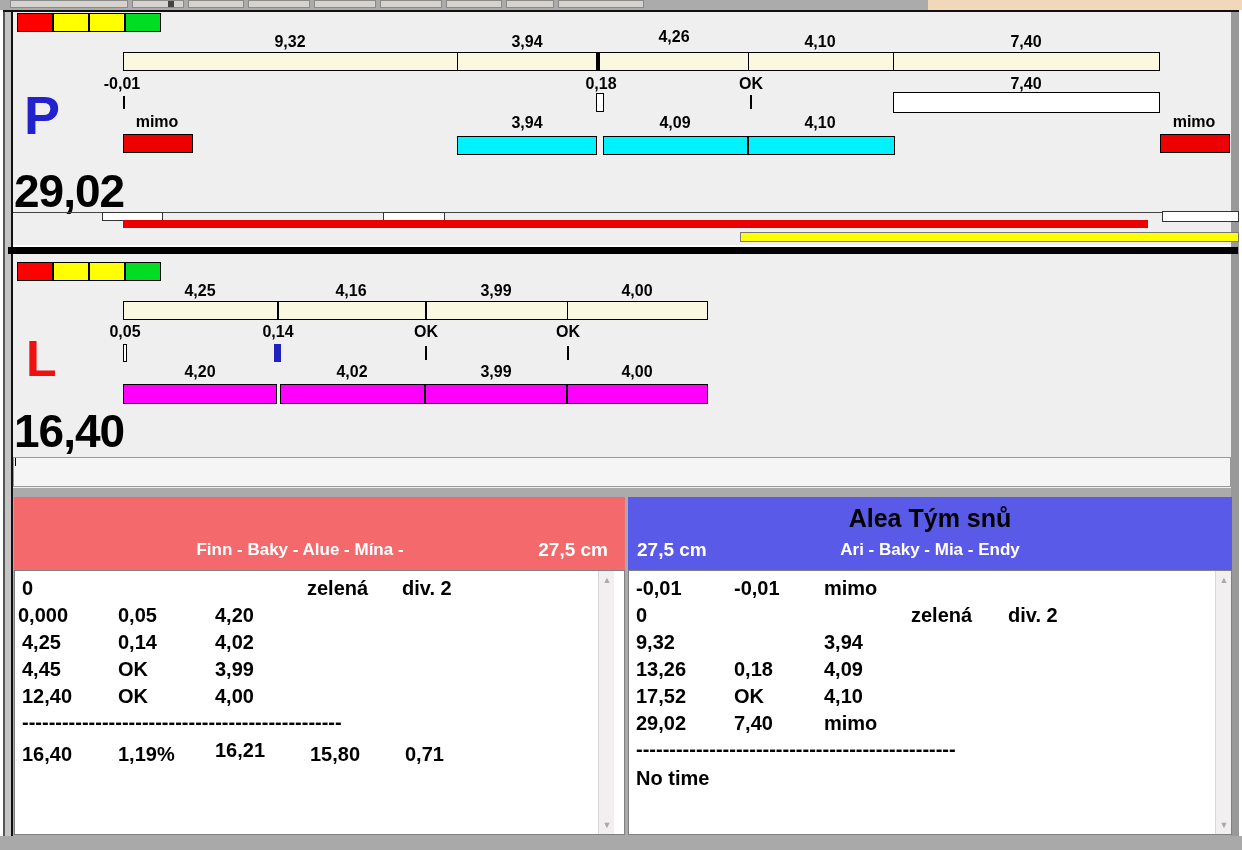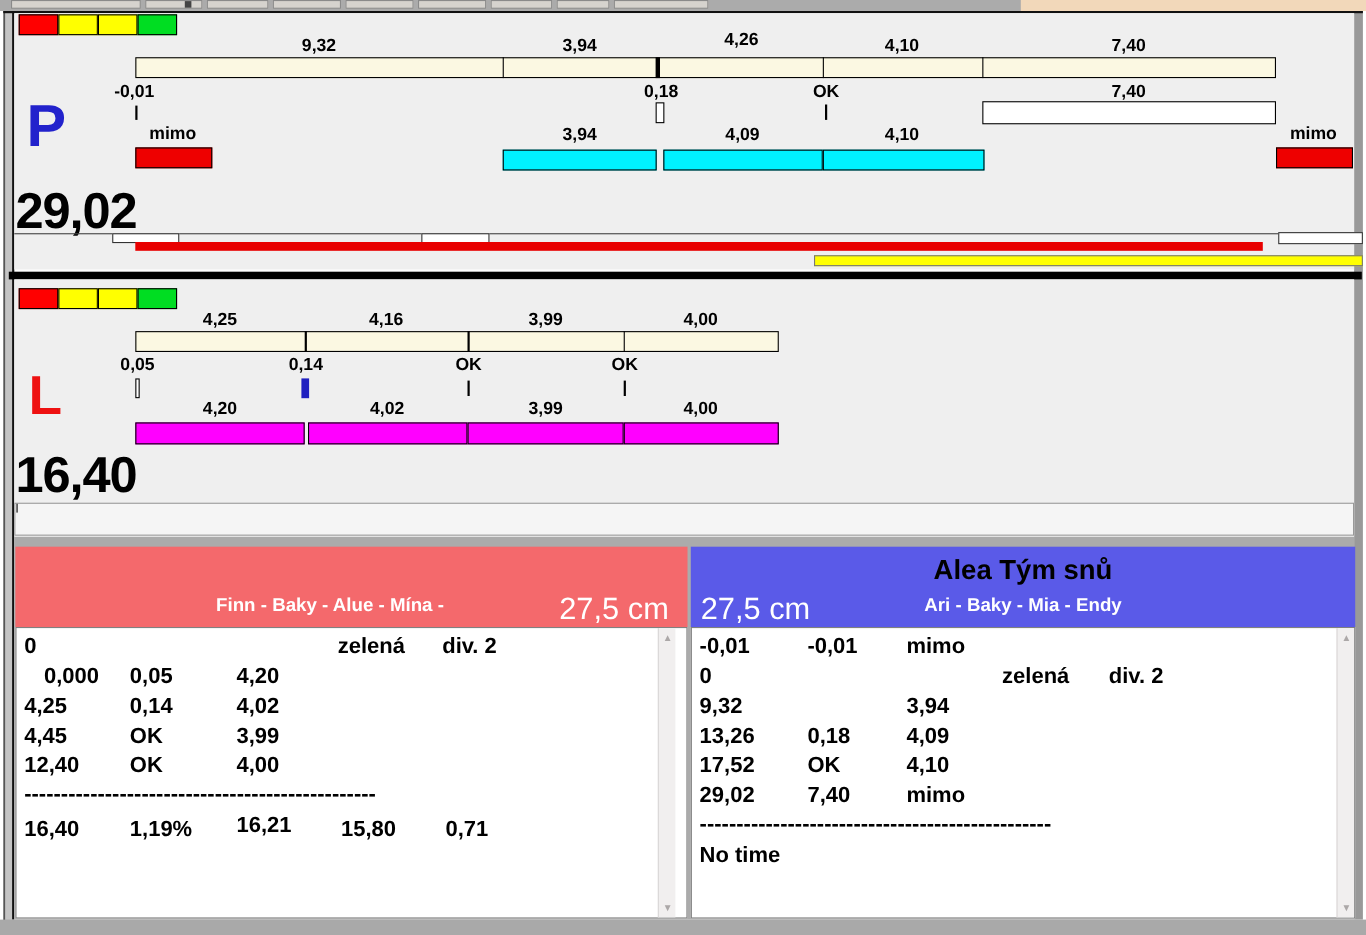--- a/index.html
+++ b/index.html
@@ -31,21 +31,21 @@
   .tl-line{background:#444;}
   .tl-w{background:#fff;border:1px solid #333;box-sizing:border-box;}
   .tl-red{background:#e80000;}
   .tl-yel{background:#ffff00;border:1px solid #777;box-sizing:border-box;}
   .blackdiv{left:8px;top:247px;width:1230px;height:7px;background:#000;}
   .strip{background:#f5f5f5;border:1px solid #999;box-sizing:border-box;}
   .botbg{left:13px;top:488px;width:1218px;height:348px;background:#ababab;}
   .hdr{height:73px;}
   .hdr-title{position:absolute;transform:translateX(-50%);font-weight:bold;font-size:25px;white-space:nowrap;line-height:1;}
   .hdr-sub{position:absolute;transform:translateX(-50%);font-weight:bold;font-size:17px;color:#fff;white-space:nowrap;line-height:1;}
-  .hdr-h{position:absolute;font-weight:normal;font-size:28px;color:#fff;white-space:nowrap;line-height:1;}
+  .hdr-h{position:absolute;font-weight:bold;font-size:19px;color:#fff;white-space:nowrap;line-height:1;}
   .datebox{left:497px;top:497px;width:260px;height:40px;background:#fff;border:1px solid #888;box-sizing:border-box;
            font-size:25px;text-align:center;line-height:38px;white-space:nowrap;}
   .panel{background:#fff;border:1px solid #808080;box-sizing:border-box;}
   .cell{position:absolute;font-weight:bold;font-size:20px;white-space:nowrap;line-height:1;}
   .sep{position:absolute;font-weight:bold;font-size:20px;letter-spacing:0px;line-height:1;}
   .sbar{background:#f1efef;border-left:1px solid #d9d6d6;box-sizing:border-box;}
   .sarr{position:absolute;font-size:9px;color:#aca8a8;width:16px;text-align:center;}
   .botstrip{left:0;top:836px;width:1242px;height:14px;background:#a9a9a9;}
 </style>
 </head>
@@ -178,21 +178,21 @@
     <span class="hdr-title" style="left:302px;top:9px">Alea Tým snů</span>
     <span class="hdr-sub" style="left:302px;top:44px">Ari - Baky - Mia - Endy</span>
     <span class="hdr-h" style="left:9px;top:43px">27,5 cm</span>
   </div>
 
 
   <div class="abs panel" style="left:14px;top:570px;width:611px;height:265px"></div>
   <span class="cell" style="left:22px;top:578px">0</span>
   <span class="cell" style="left:307px;top:578px">zelená</span>
   <span class="cell" style="left:402px;top:578px">div. 2</span>
-  <span class="cell" style="left:40px;top:605px">0,000</span>
+  <span class="cell" style="left:18px;top:605px">0,000</span>
   <span class="cell" style="left:118px;top:605px">0,05</span>
   <span class="cell" style="left:215px;top:605px">4,20</span>
   <span class="cell" style="left:22px;top:632px">4,25</span>
   <span class="cell" style="left:118px;top:632px">0,14</span>
   <span class="cell" style="left:215px;top:632px">4,02</span>
   <span class="cell" style="left:22px;top:659px">4,45</span>
   <span class="cell" style="left:118px;top:659px">OK</span>
   <span class="cell" style="left:215px;top:659px">3,99</span>
   <span class="cell" style="left:22px;top:686px">12,40</span>
   <span class="cell" style="left:118px;top:686px">OK</span>

